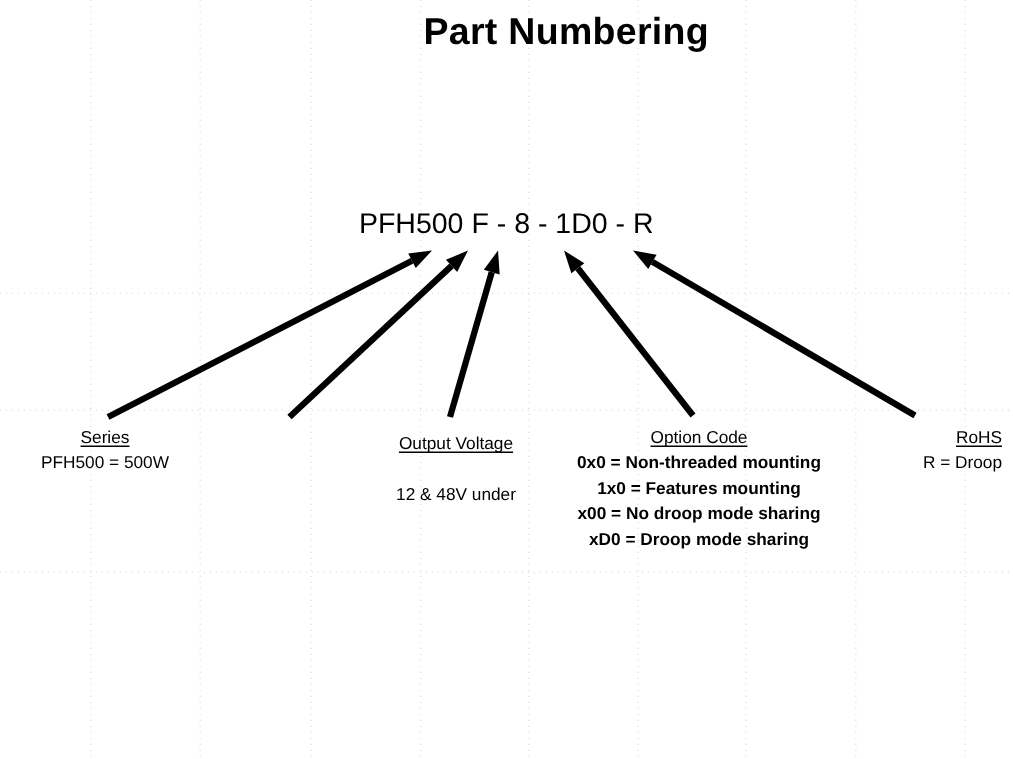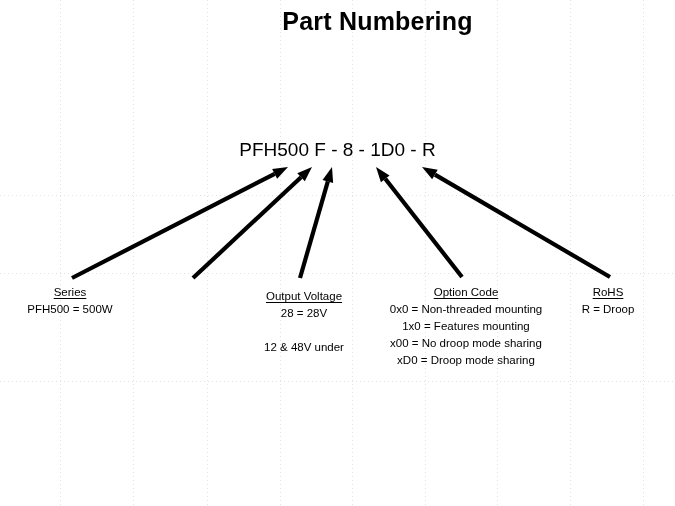--- a/index.html
+++ b/index.html
@@ -99,22 +99,22 @@
   .block .row {
     white-space: nowrap;
   }
   .block .spacer {
     height: 17px;
   }
   #block-series   { left: 0px;   top: 284px; width: 140px; }
   #block-features { left: 138px; top: 284px; width: 120px; }
   #block-voltage  { left: 240px; top: 288px; width: 128px; }
   #block-option   { left: 370px; top: 284px; width: 192px; }
-  #block-rohs     { left: 548px; top: 284px; width: 120px; }
-  #block-option .row { text-align: center; }
+  #block-rohs     { left: 548px; top: 284px; width: 120px; text-align: right; }
+  #block-option .row { text-align: center; font-weight: bold; }
 </style>
 </head>
 <body>
 
 <div id="slide">
 
   <div id="grid">
       <div class="gv" style="left: 60px;"></div>
       <div class="gv" style="left: 133px;"></div>
       <div class="gv" style="left: 207px;"></div>
@@ -149,21 +149,20 @@
     </svg>
 
   <div class="block" id="block-series">
     <div class="hdr">Series</div>
     <div class="row">PFH500 = 500W</div>
   </div>
 
 
   <div class="block" id="block-voltage">
     <div class="hdr">Output Voltage</div>
-    <div class="row">28 = 28V</div>
     <div class="spacer"></div>
     <div class="row">12 &amp; 48V under</div>
   </div>
 
   <div class="block" id="block-option">
     <div class="hdr">Option Code</div>
     <div class="row">0x0 = Non-threaded mounting</div>
     <div class="row">1x0 = Features mounting</div>
     <div class="row">x00 = No droop mode sharing</div>
     <div class="row">xD0 = Droop mode sharing</div>

